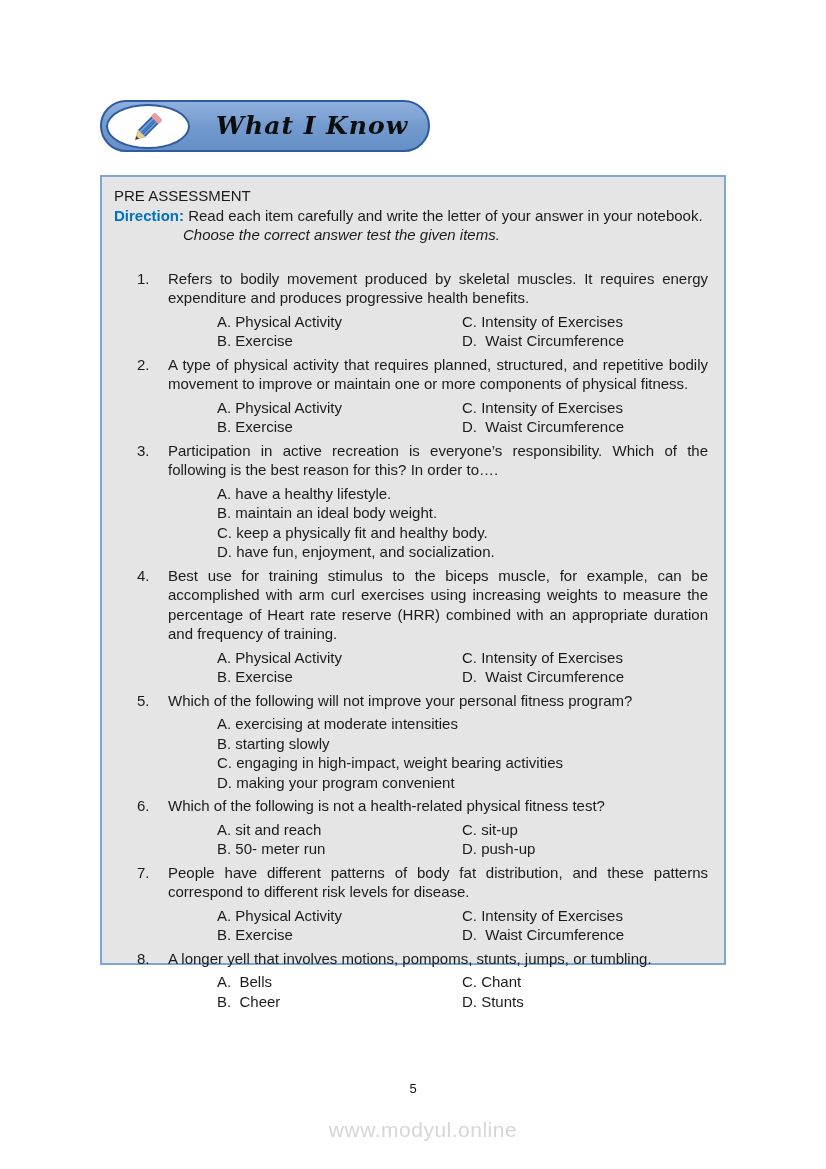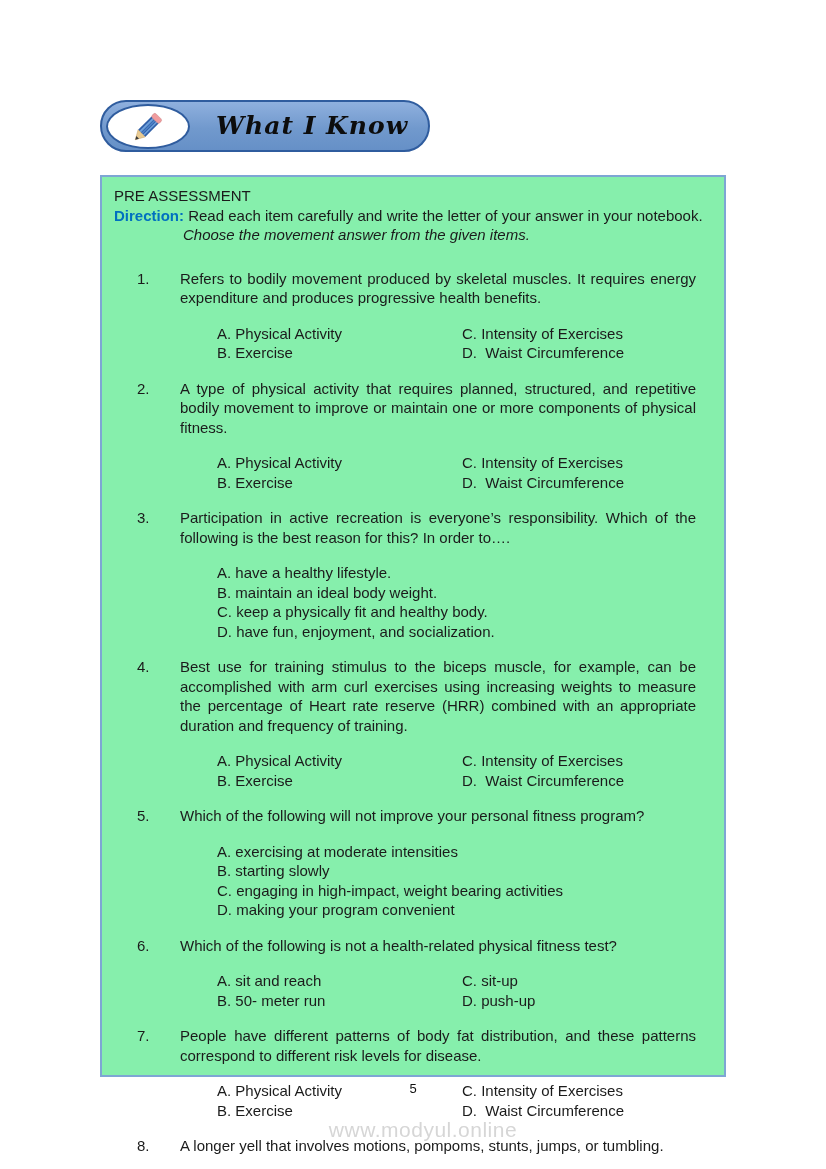--- a/index.html
+++ b/index.html
@@ -18,32 +18,32 @@
     background:#fff;border:2px solid #2F5C9E;border-radius:50%;
     display:flex;align-items:center;justify-content:center;
   }
   .badge-title{
     position:absolute;left:114px;top:50%;transform:translateY(-52%);
     font-family:"DejaVu Serif",serif;font-weight:bold;font-style:italic;
     font-size:25px;color:#0d0d0d;letter-spacing:1px;white-space:nowrap;
   }
   
   .box{
-    position:absolute;left:100px;top:175px;width:626px;height:902px;box-sizing:border-box;
-    border:2px solid #7EA6D4;background:#86efac;padding:9px 12px;line-height:19.5px;
+    position:absolute;left:100px;top:175px;width:626px;height:790px;box-sizing:border-box;
+    border:2px solid #7EA6D4;background:#e5e5e5;padding:9px 12px;line-height:19.5px;
   }
   .pre-heading{margin:0;}
   .direction{margin:0;padding-left:69px;text-indent:-69px;}
   .dir-label{color:#0070C0;font-weight:bold;}
   .dir-italic{font-style:italic;}
   
   .questions{margin-top:24px;}
   .q{position:relative;padding-left:50px;}
   .q-num{position:absolute;left:23px;top:0;}
-  .q-text{margin:16px;text-align:justify;}
+  .q-text{margin:4px;text-align:justify;}
   .opts{margin-left:53px;}
   .opt-row{display:flex;}
   .opt-cell{white-space:pre-wrap;}
   .opt-cell.left{flex:0 0 245px;width:245px;}
   
   .page-number{position:absolute;left:0;right:0;top:1081px;text-align:center;font-size:13px;color:#111;}
   .watermark{
     position:absolute;left:0;right:0;top:1118px;text-align:center;
     font-size:21px;color:#D6D6D6;letter-spacing:0.5px;padding-left:20px;
   }
@@ -65,21 +65,21 @@
           <polygon points="14,15 5,20 14,25" fill="#EACB92" stroke="#c9a464" stroke-width="0.5"></polygon>
           <polygon points="8.4,18.1 5,20 8.4,21.9" fill="#3a3a3a"></polygon>
         </g>
       </svg>
     </div>
     <div class="badge-title">What I Know</div>
   </div>
 
   <div class="box">
     <p class="pre-heading">PRE ASSESSMENT</p>
-    <p class="direction"><span class="dir-label">Direction:</span><span> Read each item carefully and write the letter of your answer in your notebook. </span><span class="dir-italic">Choose the movement answer from the given items.</span></p>
+    <p class="direction"><span class="dir-label">Direction:</span><span> Read each item carefully and write the letter of your answer in your notebook. </span><span class="dir-italic">Choose the correct answer test the given items.</span></p>
 
     <div class="questions">
         <div class="q">
           <span class="q-num">1.</span>
           <p class="q-text">Refers to bodily movement produced by skeletal muscles. It requires energy expenditure and produces progressive health benefits.</p>
           <div class="opts">
             <div class="opt-row">
               <span class="opt-cell left">A. Physical Activity</span>
               <span class="opt-cell">C. Intensity of Exercises</span>
             </div>

